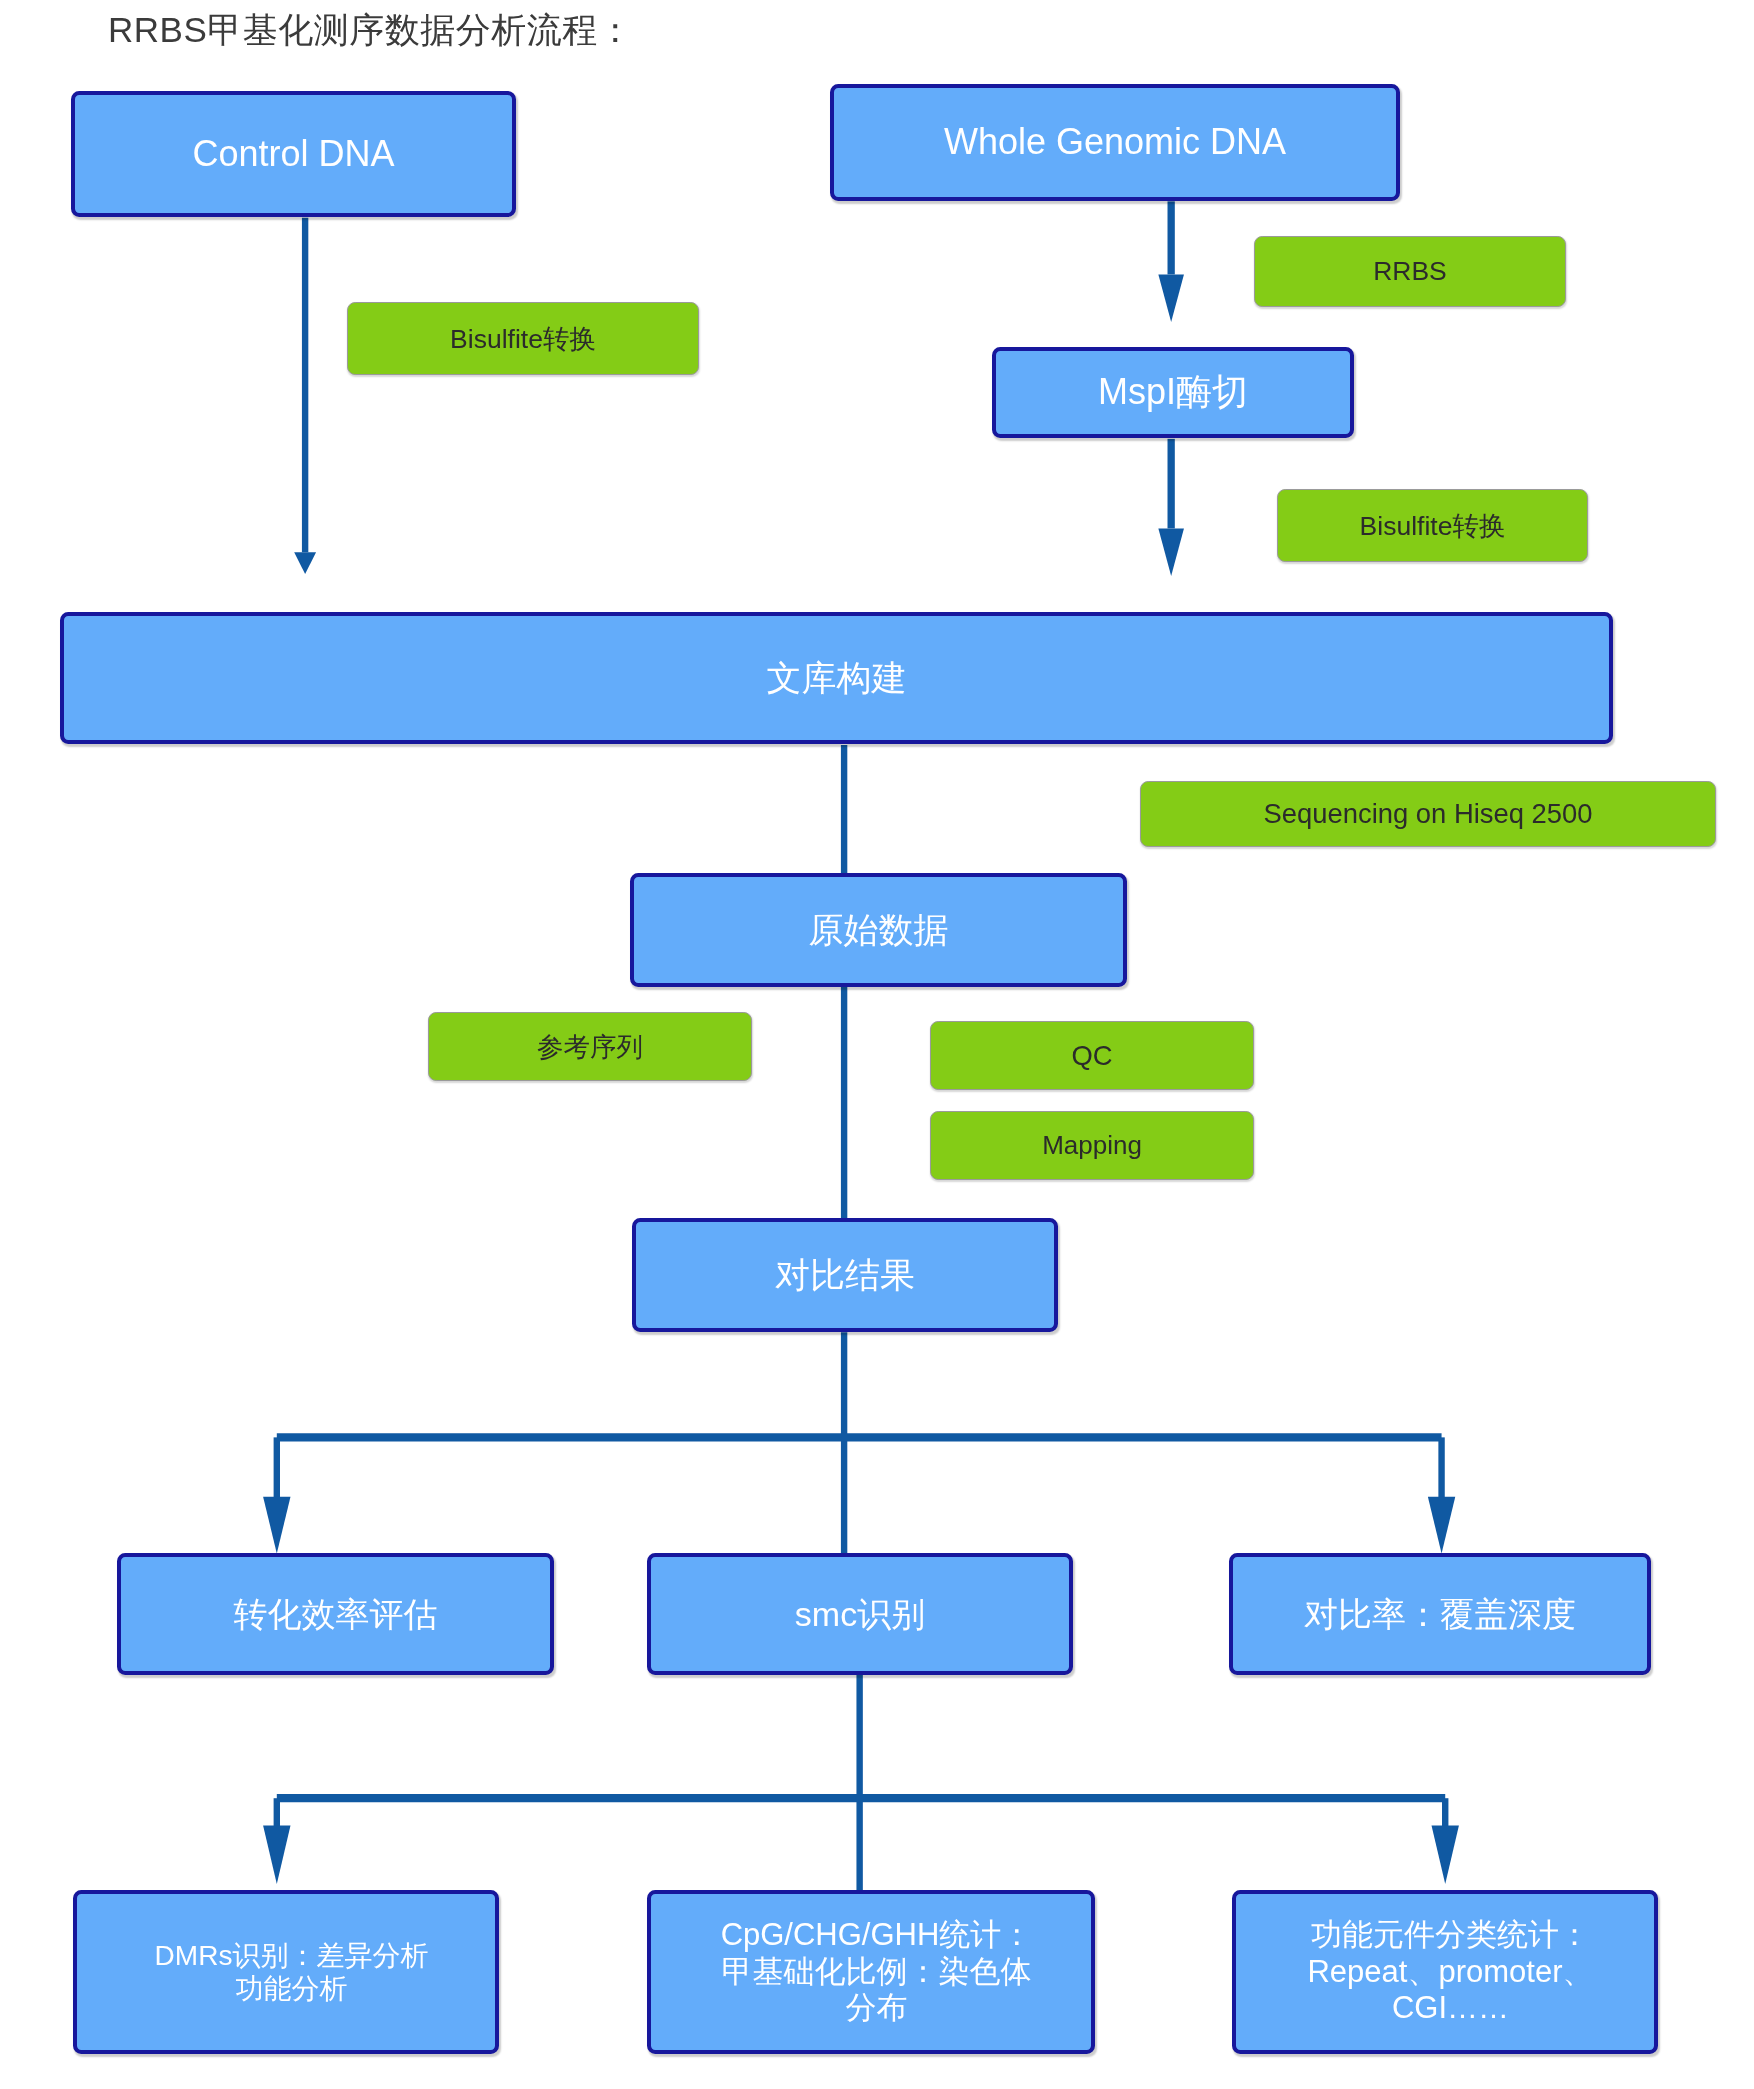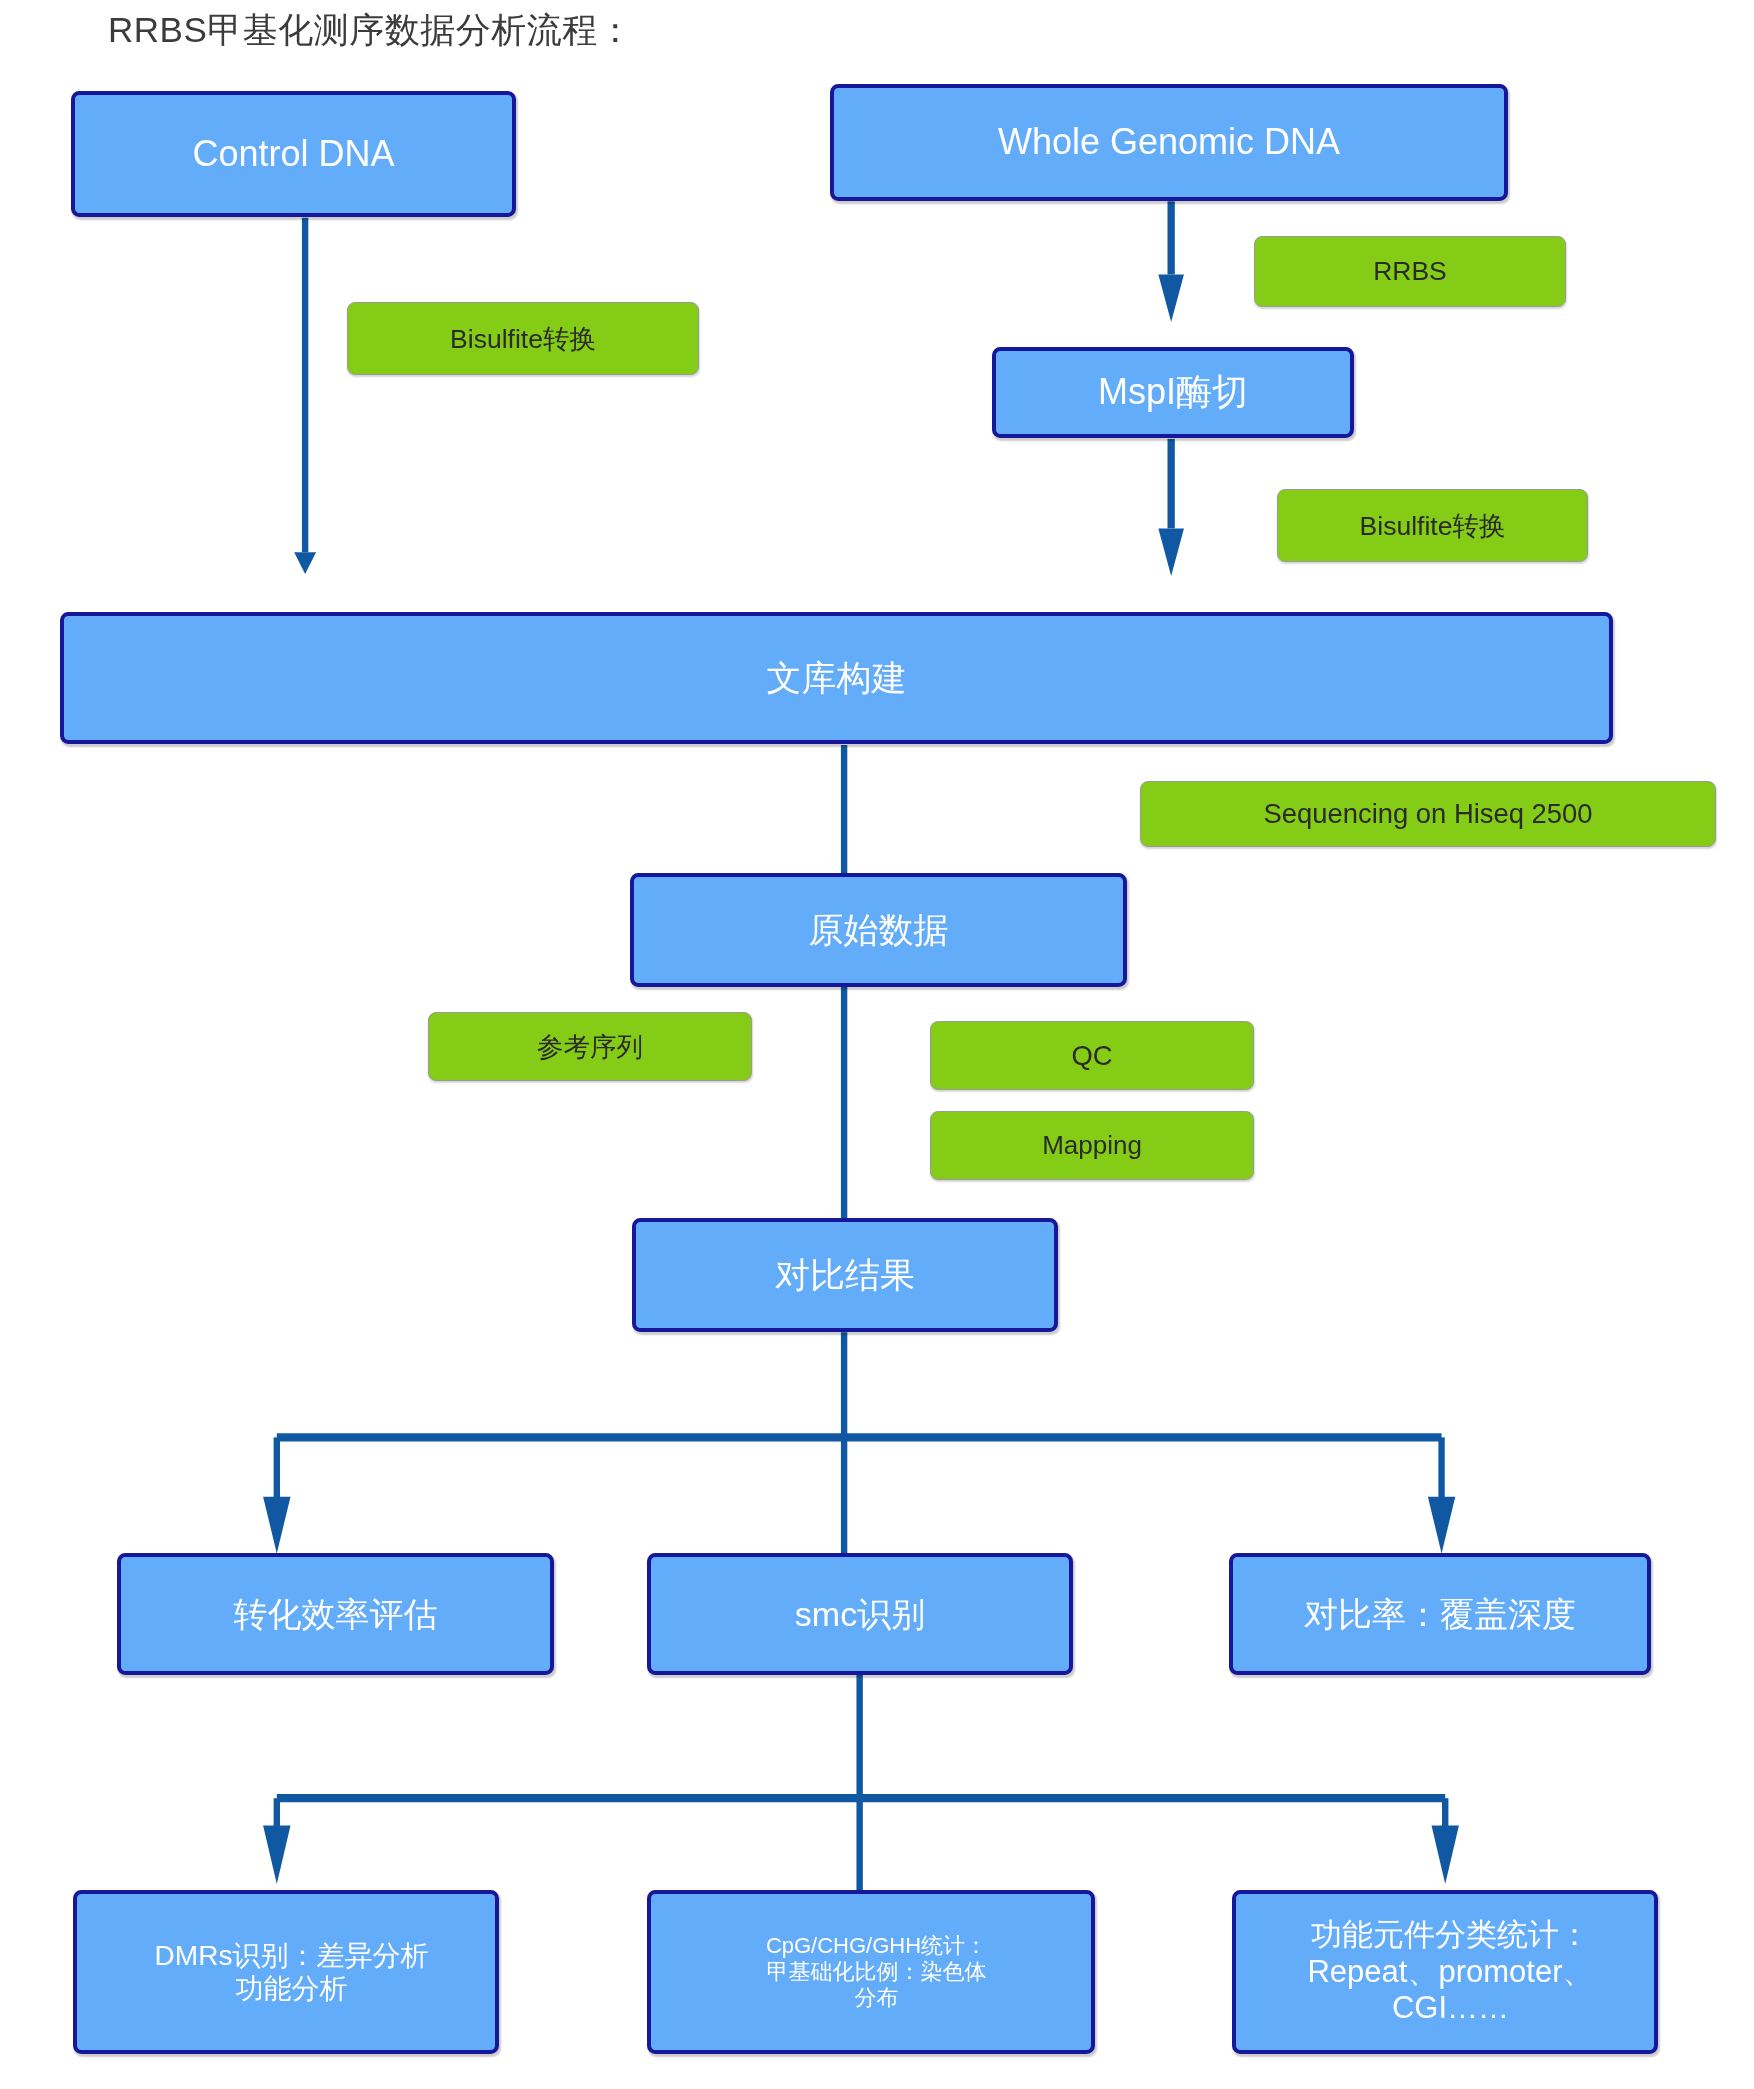--- a/index.html
+++ b/index.html
@@ -64,32 +64,32 @@
     display: flex;
     align-items: center;
     justify-content: center;
     text-align: center;
     z-index: 4;
     box-shadow: 0.9px 1.8px 1.8px rgba(0,0,0,0.16);
   }
 
   
   #n-control      { left: 71px;   top: 91px;  width: 445px;  height: 126px; font-size: 36px; }
-  #n-wgdna        { left: 830px;  top: 84px;   width: 678px;  height: 117px; font-size: 36px; }
+  #n-wgdna        { left: 830px;  top: 84px;   width: 570px;  height: 117px; font-size: 36px; }
   #n-mspi         { left: 992px; top: 347px;  width: 362px;  height: 91px; font-size: 36px; }
   #n-library      { left: 60px;   top: 612px;  width: 1553px; height: 132px; font-size: 35px; }
   #n-rawdata      { left: 630px;  top: 873px;  width: 497px;  height: 114px; font-size: 35px; }
   #n-alignres     { left: 632px;  top: 1218px; width: 426px;  height: 114px; font-size: 35px; }
 
   #n-conveff      { left: 73px;   top: 1553px; width: 437px;  height: 122px; font-size: 34px; margin-left: 44px; }
   #n-smc          { left: 647px;  top: 1553px; width: 426px;  height: 122px; font-size: 34px; }
   #n-maprate      { left: 1229px; top: 1553px; width: 422px;  height: 122px; font-size: 34px; }
 
   #n-dmrs         { left: 73px;   top: 1890px; width: 426px;  height: 164px; font-size: 28px; }
-  #n-cpg          { left: 647px;  top: 1890px; width: 448px;  height: 164px; font-size: 22px; }
+  #n-cpg          { left: 647px;  top: 1890px; width: 448px;  height: 164px; font-size: 31px; }
   #n-funcelem     { left: 1232px; top: 1890px; width: 426px;  height: 164px; font-size: 31px; }
 
   #l-bisulfite1   { left: 347px;  top: 302px;  width: 352px;  height: 73px;  font-size: 26.5px; }
   #l-rrbs         { left: 1254px; top: 236px;  width: 312px;  height: 71px;  font-size: 26.5px; }
   #l-bisulfite2   { left: 1277px; top: 489px;  width: 311px;  height: 73px;  font-size: 26.5px; }
   #l-seqhiseq     { left: 1140px; top: 781px;  width: 576px;  height: 66px;  font-size: 27.4px; }
   #l-refseq       { left: 428px;  top: 1012px; width: 324px;  height: 69px;  font-size: 26.5px; }
   #l-qc           { left: 930px; top: 1021px; width: 324px;  height: 69px;  font-size: 27.4px; }
   #l-mapping      { left: 930px; top: 1111px; width: 324px;  height: 69px;  font-size: 26px; }
 </style>

